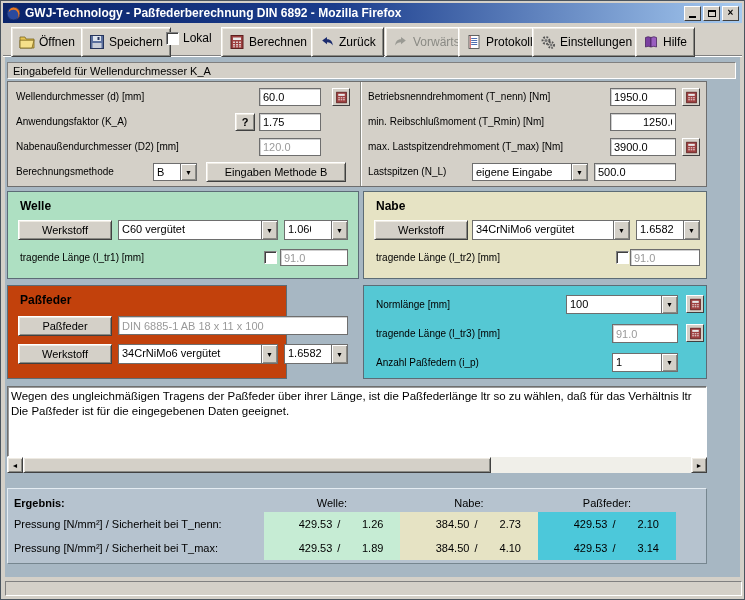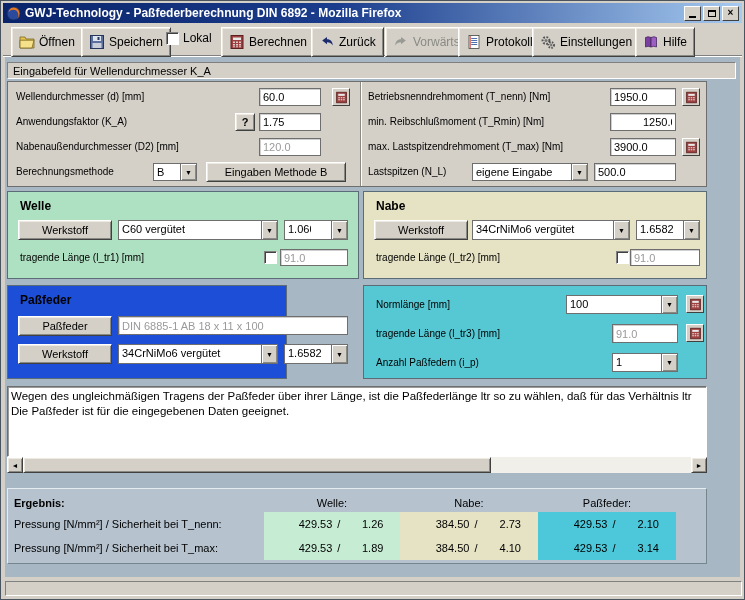--- a/index.html
+++ b/index.html
@@ -56,21 +56,21 @@
     font-size:11px; color:#000; display:flex; align-items:center; justify-content:center; cursor:pointer;
     font-family:"Liberation Sans", sans-serif; }
   .calcbtn { position:absolute; width:18px; height:18px; background:#d4d0c8; border:1px solid; border-color:#ffffff #404040 #404040 #ffffff;
     display:flex; align-items:center; justify-content:center; cursor:pointer; }
   .calcbtn svg { width:13px; height:13px; }
   .cb2 { position:absolute; width:13px; height:13px; background:#ffffff; border:1px solid; border-color:#808080 #ffffff #ffffff #808080;
     box-shadow:inset 1px 1px 0 #404040; cursor:pointer; }
 
   .panel-welle { left:2px; top:134px; width:352px; height:88px; background:#aee0c2; }
   .panel-nabe  { left:358px; top:134px; width:344px; height:88px; background:#e6e3c4; }
-  .panel-pf-l  { left:2px; top:228px; width:280px; height:94px; background:#1d4ed8; }
+  .panel-pf-l  { left:2px; top:228px; width:280px; height:94px; background:#c2410c; }
   .panel-pf-r  { left:358px; top:228px; width:344px; height:94px; background:#55c8d4; }
   .ptitle { position:absolute; left:12px; top:7px; font-size:12px; font-weight:bold; color:#000; }
 
   
   .msgbox { position:absolute; left:2px; top:329px; width:700px; height:71px; background:#ffffff;
     border:1px solid; border-color:#6e6e6e #ffffff #ffffff #6e6e6e; box-shadow:inset 1px 1px 0 #9a9a9a;
     overflow:hidden; padding:2px 0 0 3px; }
   .msgline { font-size:11.5px; color:#000; white-space:nowrap; line-height:15px; }
   .hscroll { position:absolute; left:2px; top:400px; width:700px; height:16px; background:#f0efe9; display:flex; }
   .sarrow { width:16px; height:16px; background:#d4d0c8; border:1px solid; border-color:#ffffff #404040 #404040 #ffffff;

